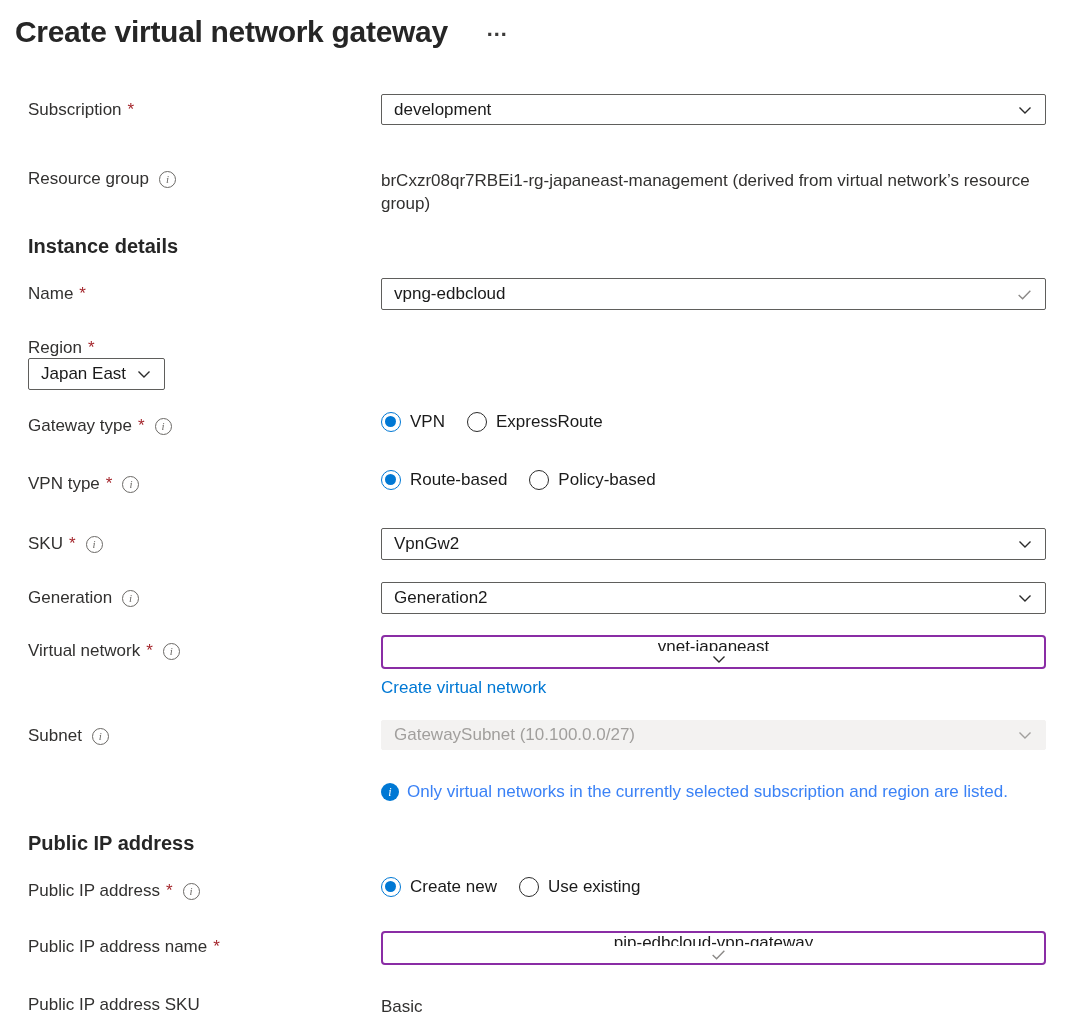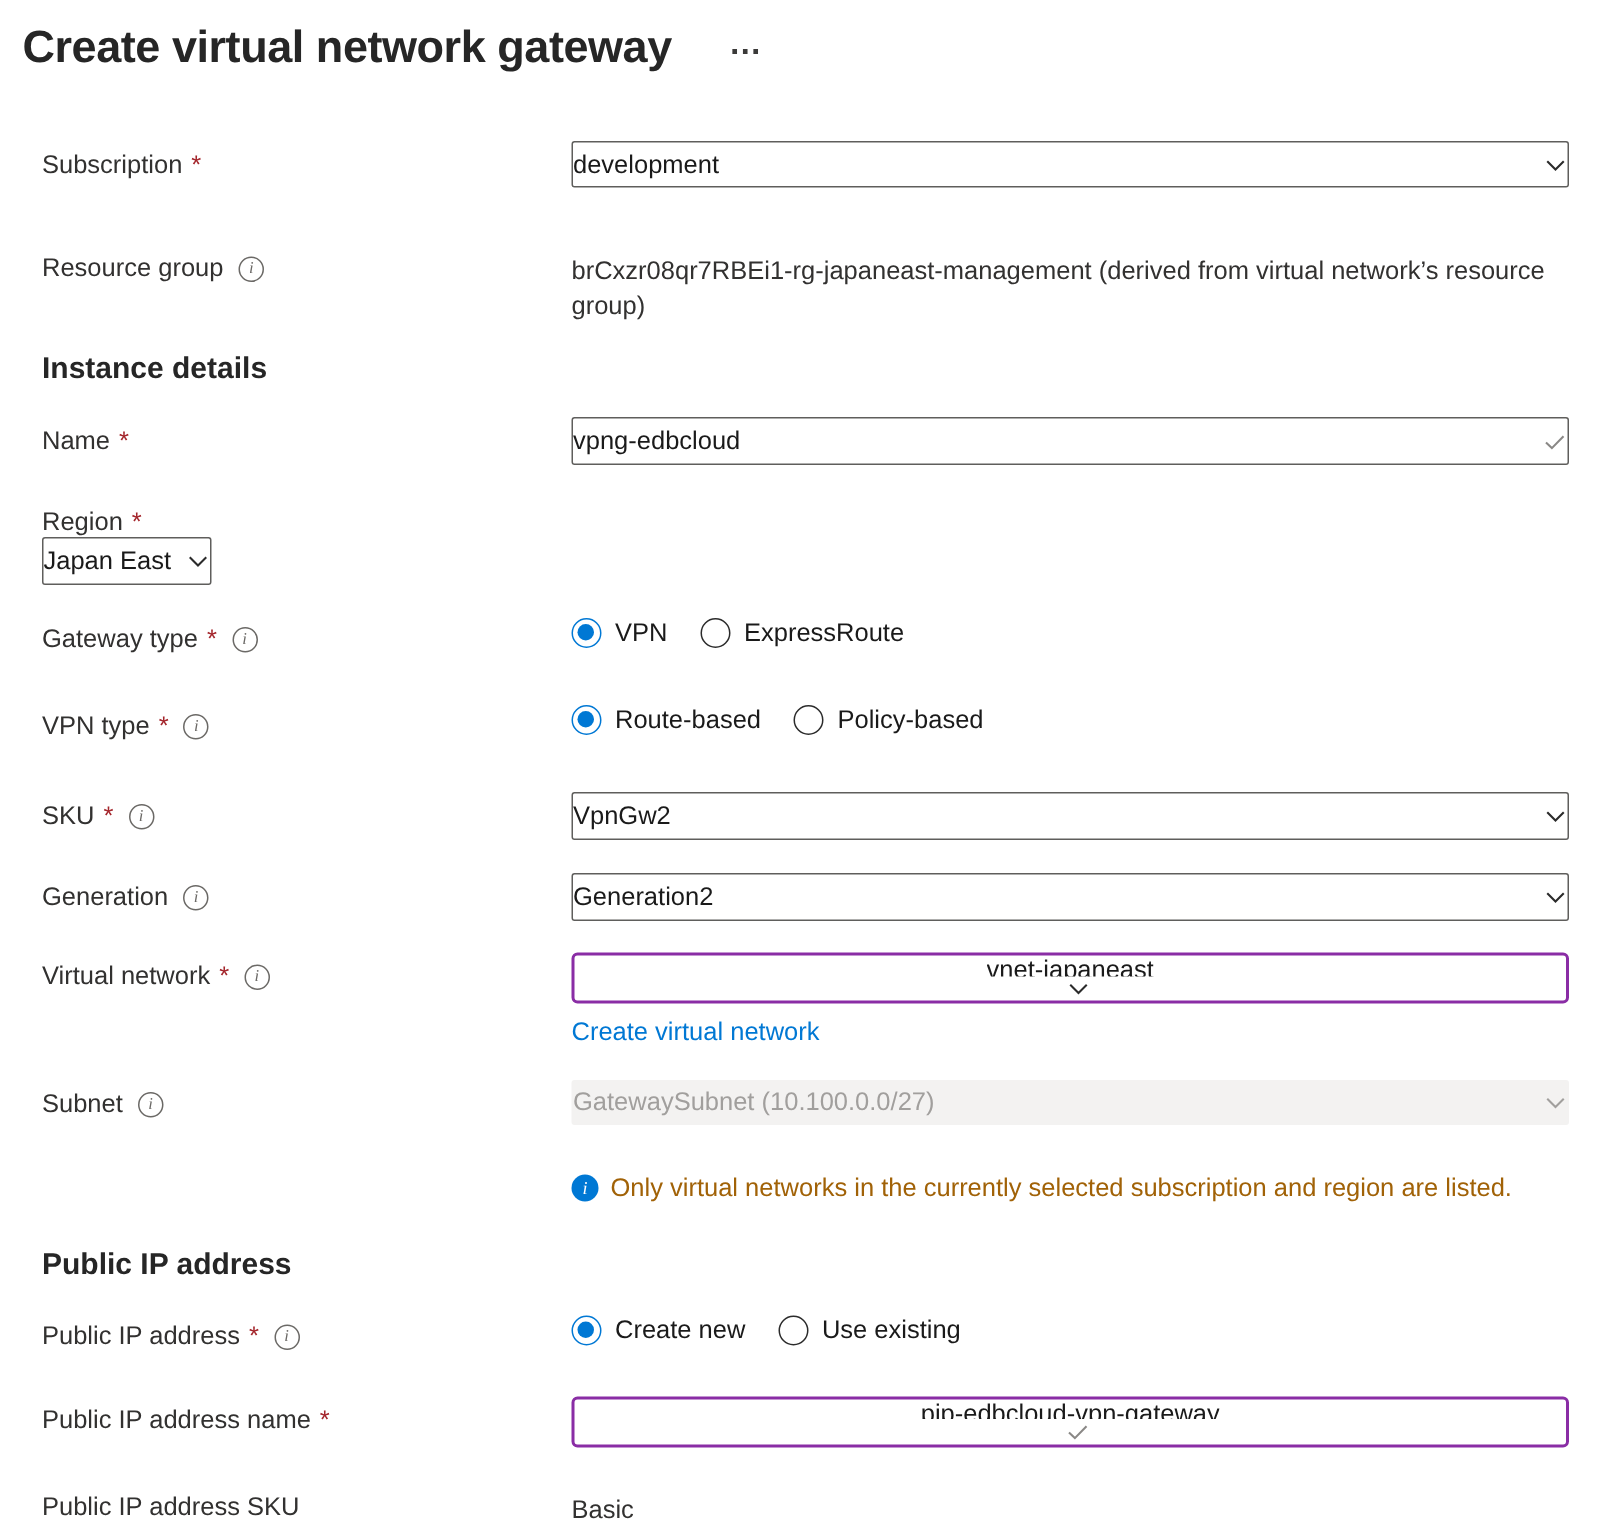--- a/index.html
+++ b/index.html
@@ -22,21 +22,21 @@
   .info-icon {
     width: 17px; height: 17px; border: 1px solid #6b6966; border-radius: 50%;
     font-size: 11px; line-height: 1; color: #6b6966;
     display: inline-flex; align-items: center; justify-content: center;
     font-family: "Liberation Serif", serif; font-style: italic;
     margin-left: 10px; flex-shrink: 0; cursor: default;
   }
 
   .control {
     height: 31px; border: 1px solid #5f5e5c; border-radius: 2px; background: #fff;
-    display: flex; align-items: center; padding: 0 0; font-size: 17px; color: #1a1a1a;
+    display: flex; align-items: center; padding: 0 12px; font-size: 17px; color: #1a1a1a;
     cursor: pointer;
   }
   .control .value { flex: 1; overflow: hidden; white-space: nowrap; }
   .control.tall { height: 32px; }
   .control.dirty { border: 2px solid #8a2da5; border-radius: 4px; height: 34px; flex-direction: column; }
   .control.disabled { background: #f3f2f1; border: 1px solid #f3f2f1; color: #a19f9d; cursor: default; height: 30px; }
   .icon-right { flex-shrink: 0; margin-left: 10px; display: inline-flex; }
 
   .static-value { font-size: 17px; color: #323130; line-height: 23px; padding-top: 6px; }
 
@@ -57,21 +57,21 @@
 
   .link { color: #0078d4; font-size: 17px; text-decoration: none; display: inline-block; margin-top: 9px; cursor: pointer; }
 
   .note-row { padding: 0 40px 0 381px; display: flex; align-items: flex-start; }
   .note-icon {
     width: 18px; height: 18px; border-radius: 50%; background: #0078d4; color: #fff;
     font-family: "Liberation Serif", serif; font-style: italic; font-size: 12px;
     display: inline-flex; align-items: center; justify-content: center;
     flex-shrink: 0; margin-top: 3px;
   }
-  .note-text { font-size: 17px; line-height: 24px; color: #a16207; margin-left: 8px; text-align: center; }
+  .note-text { font-size: 17px; line-height: 24px; color: #3b82f6; margin-left: 8px; text-align: center; }
 
   
   .mb-sub { margin-bottom: 38px; }
   .mb-rg { margin-bottom: 20px; }
   .mb-heading1 { margin-bottom: 20px; }
   .mb-name { margin-bottom: 22px; }
   .mb-region { margin-bottom: 20px; flex-direction: column; }
   .mb-gw { margin-bottom: 32px; }
   .mb-vpn { margin-bottom: 34px; }
   .mb-sku { margin-bottom: 22px; }

